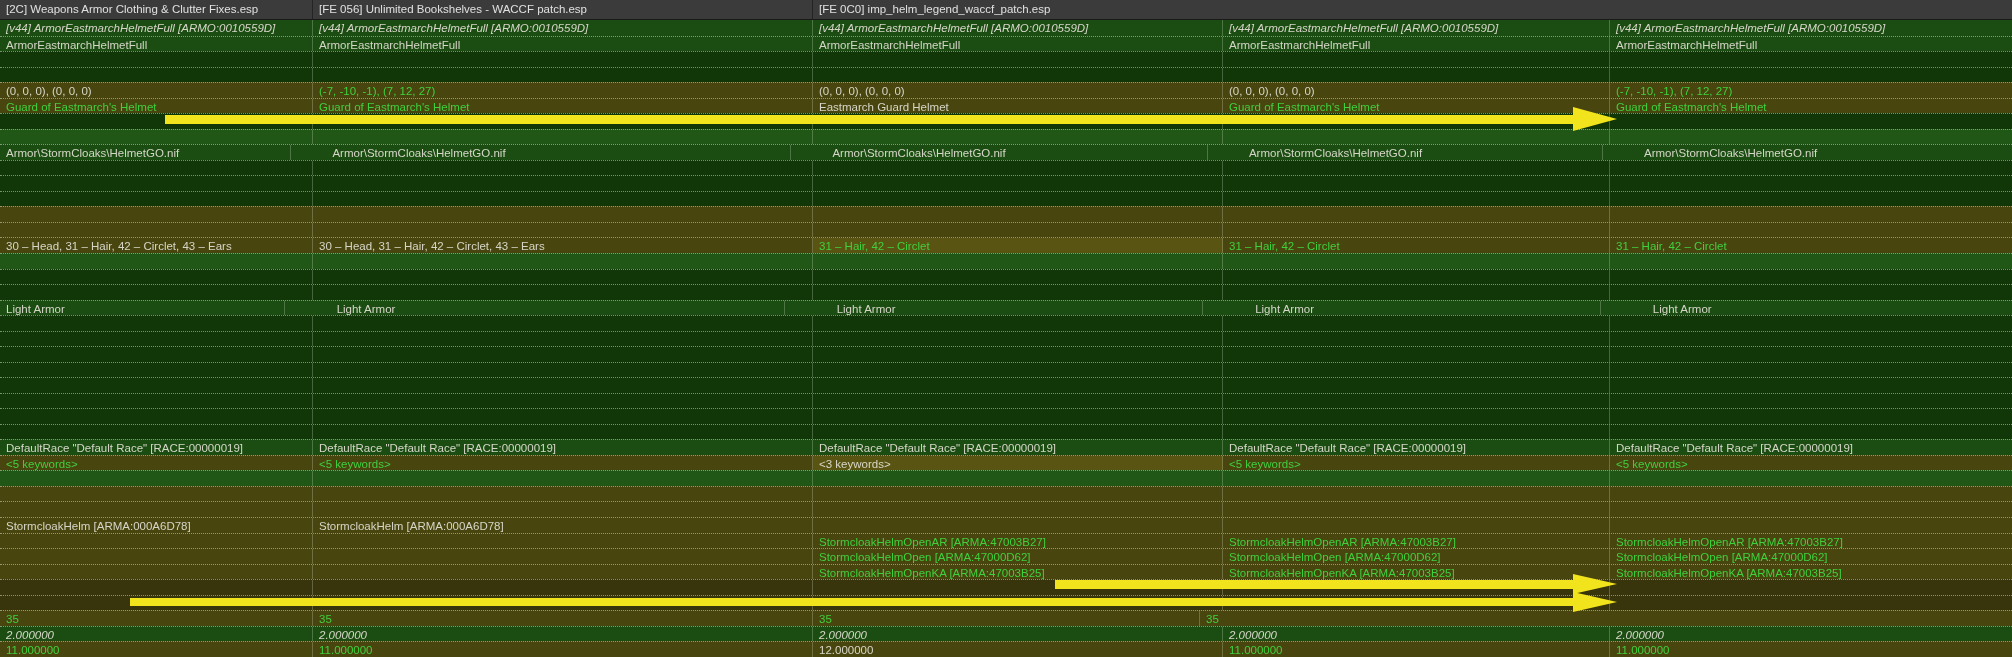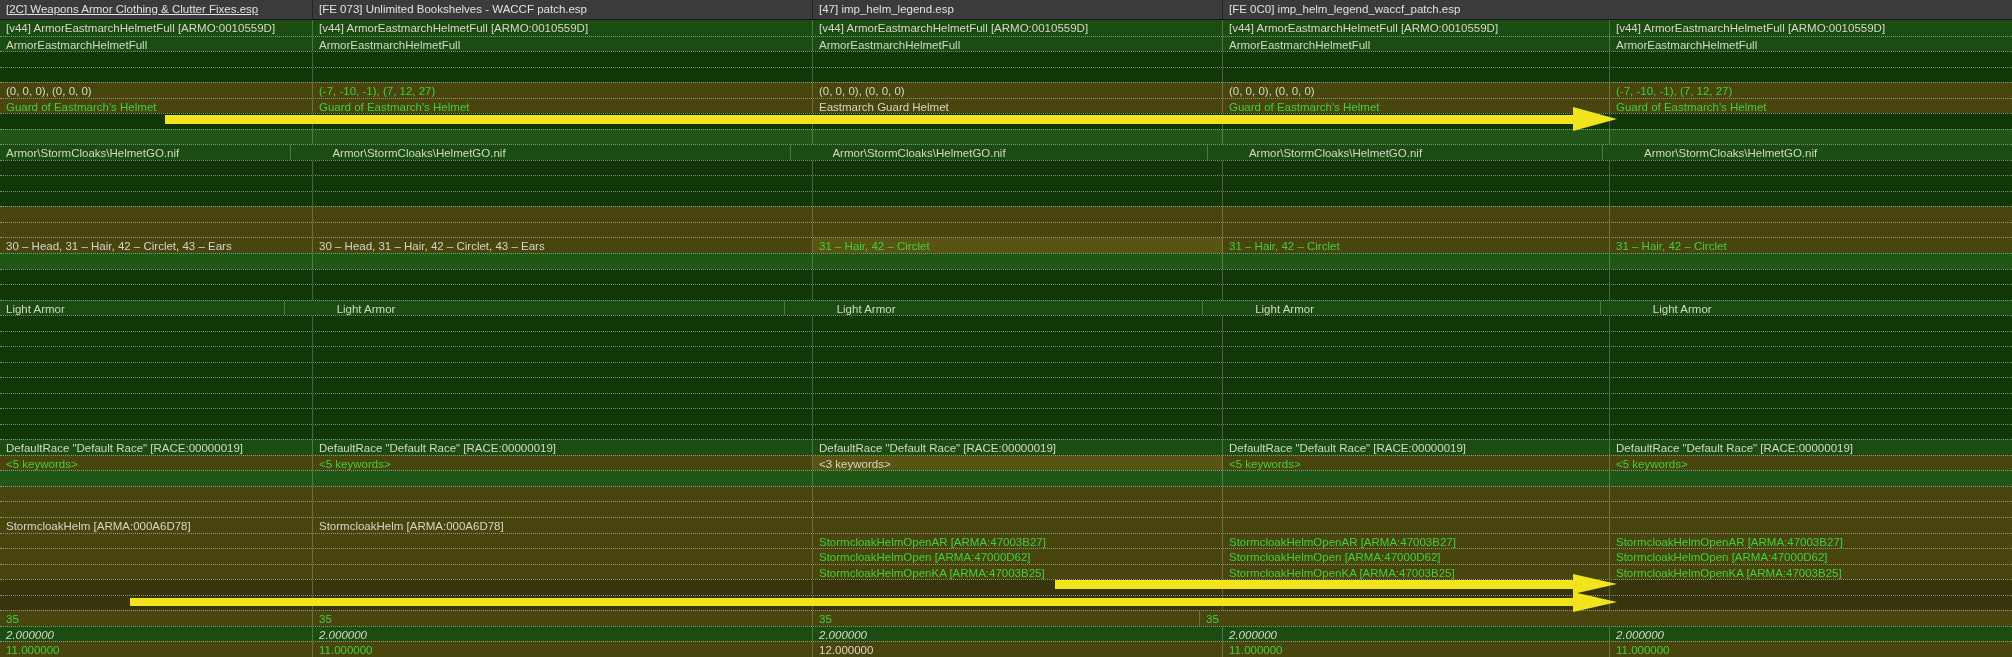--- a/index.html
+++ b/index.html
@@ -42,27 +42,26 @@
   .t-gray{color:#d6d6c8;}
   .t-green{color:#3fd03f;}
   .arrow-body{position:absolute;z-index:5;}
   .arrow-head{position:absolute;z-index:5;width:0;height:0;}
 </style>
 </head>
 <body>
 
 <div class="wrap">
   <div class="hrow">
-      <div class="hcell" style="width: 313px; text-decoration: underline;">[2C] Weapons Armor Clothing &amp; Clutter Fixes.esp</div>
-      <div class="hcell" style="width: 500px;">[FE 073] Unlimited Bookshelves - WACCF patch.esp</div>
-      <div class="hcell" style="width: 410px;">[47] imp_helm_legend.esp</div>
+      <div class="hcell" style="width: 313px;">[2C] Weapons Armor Clothing &amp; Clutter Fixes.esp</div>
+      <div class="hcell" style="width: 500px;">[FE 056] Unlimited Bookshelves - WACCF patch.esp</div>
       <div class="hcell" style="width: 387px;">[FE 0C0] imp_helm_legend_waccf_patch.esp</div>
     </div>
   <div class="grid">
-      <div class="row bg-green" style="height: 15.54px;">
+      <div class="row bg-green" style="height: 15.54px; font-style: italic;">
         <div class="cell t-gray" style="width: 313px;">[v44] ArmorEastmarchHelmetFull [ARMO:0010559D]</div>
         <div class="cell t-gray" style="width: 500px;">[v44] ArmorEastmarchHelmetFull [ARMO:0010559D]</div>
         <div class="cell t-gray" style="width: 410px;">[v44] ArmorEastmarchHelmetFull [ARMO:0010559D]</div>
         <div class="cell t-gray" style="width: 387px;">[v44] ArmorEastmarchHelmetFull [ARMO:0010559D]</div>
         <div class="cell t-gray" style="width: 402px;">[v44] ArmorEastmarchHelmetFull [ARMO:0010559D]</div>
       </div>
       <div class="row bg-green" style="height: 15.54px;">
         <div class="cell t-gray" style="width: 313px;">ArmorEastmarchHelmetFull</div>
         <div class="cell t-gray" style="width: 500px;">ArmorEastmarchHelmetFull</div>
         <div class="cell t-gray" style="width: 410px;">ArmorEastmarchHelmetFull</div>

